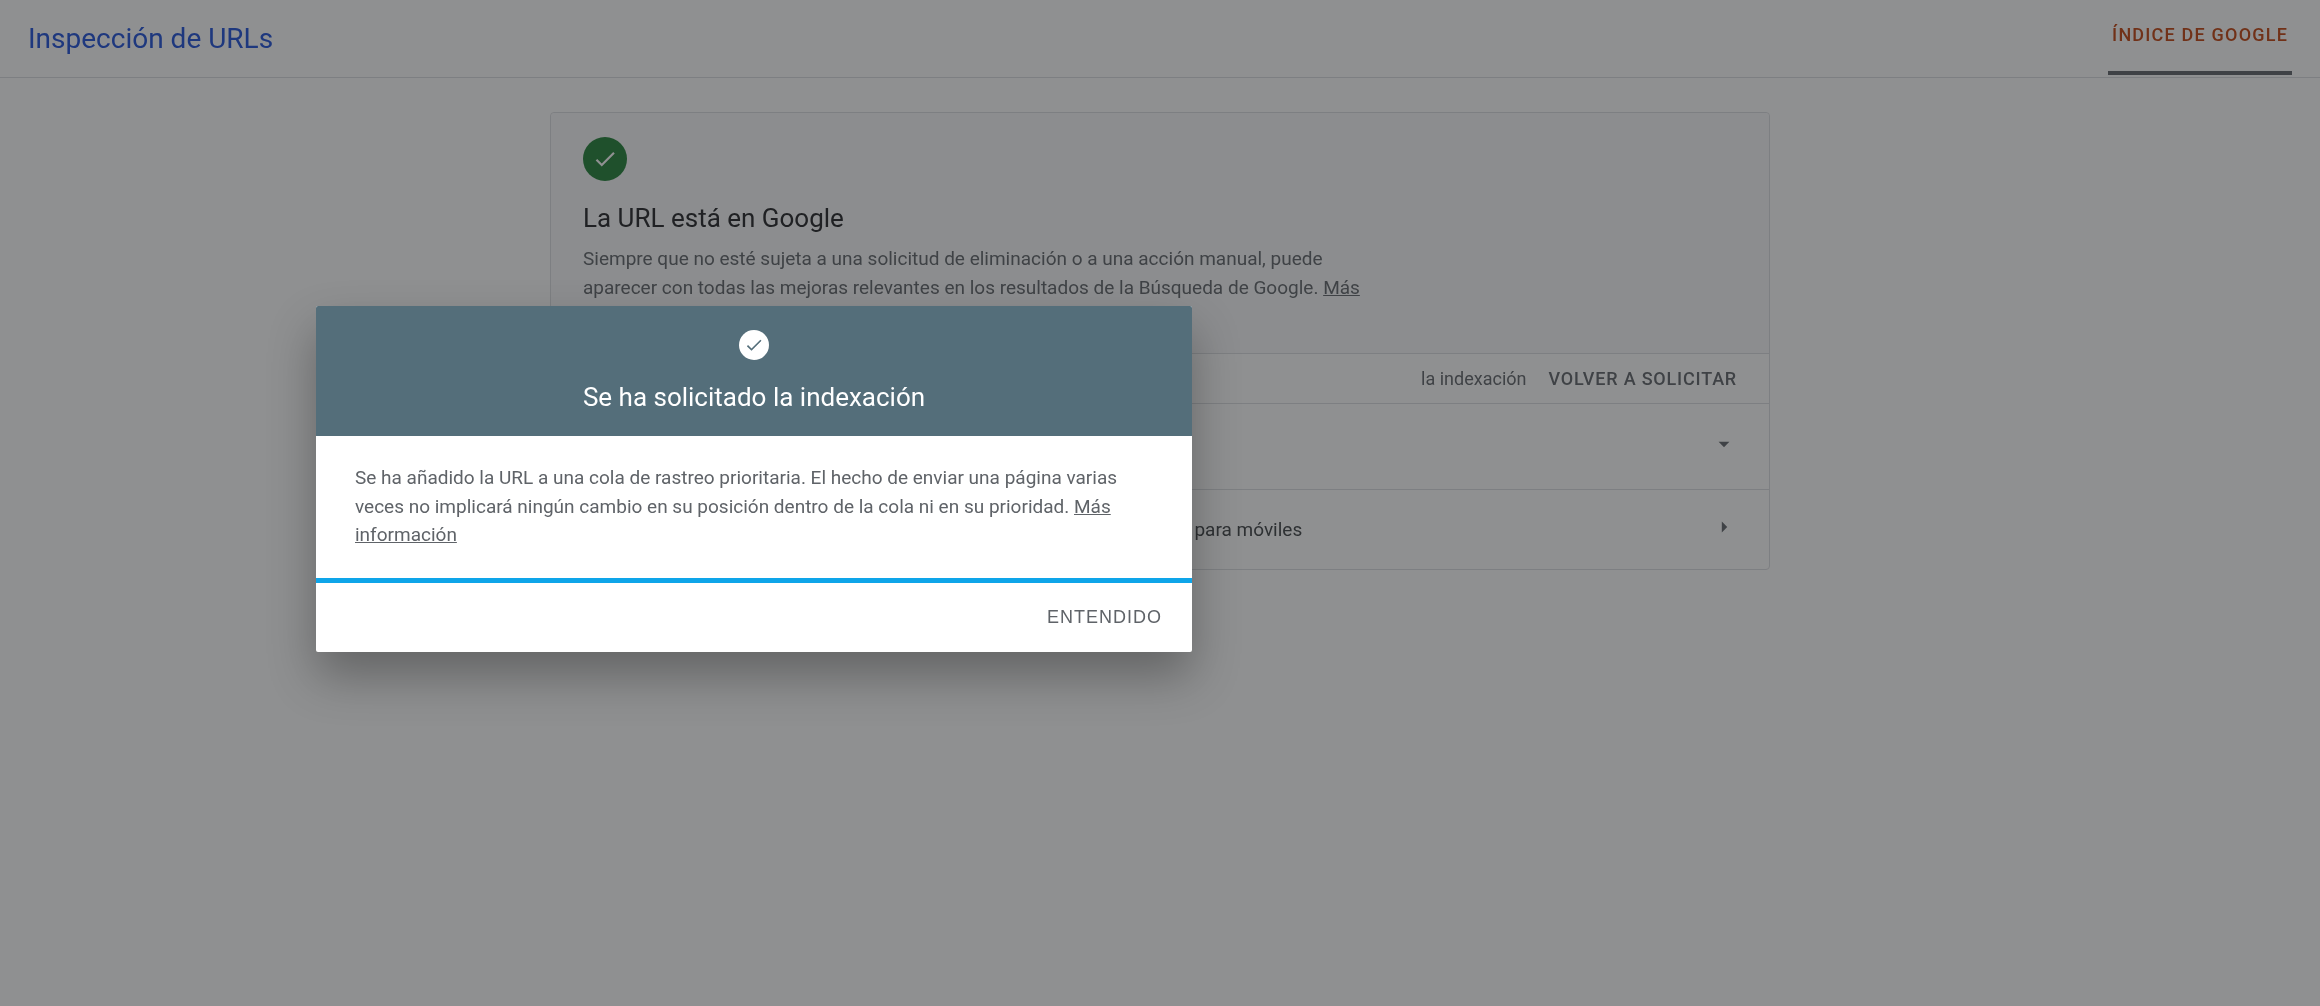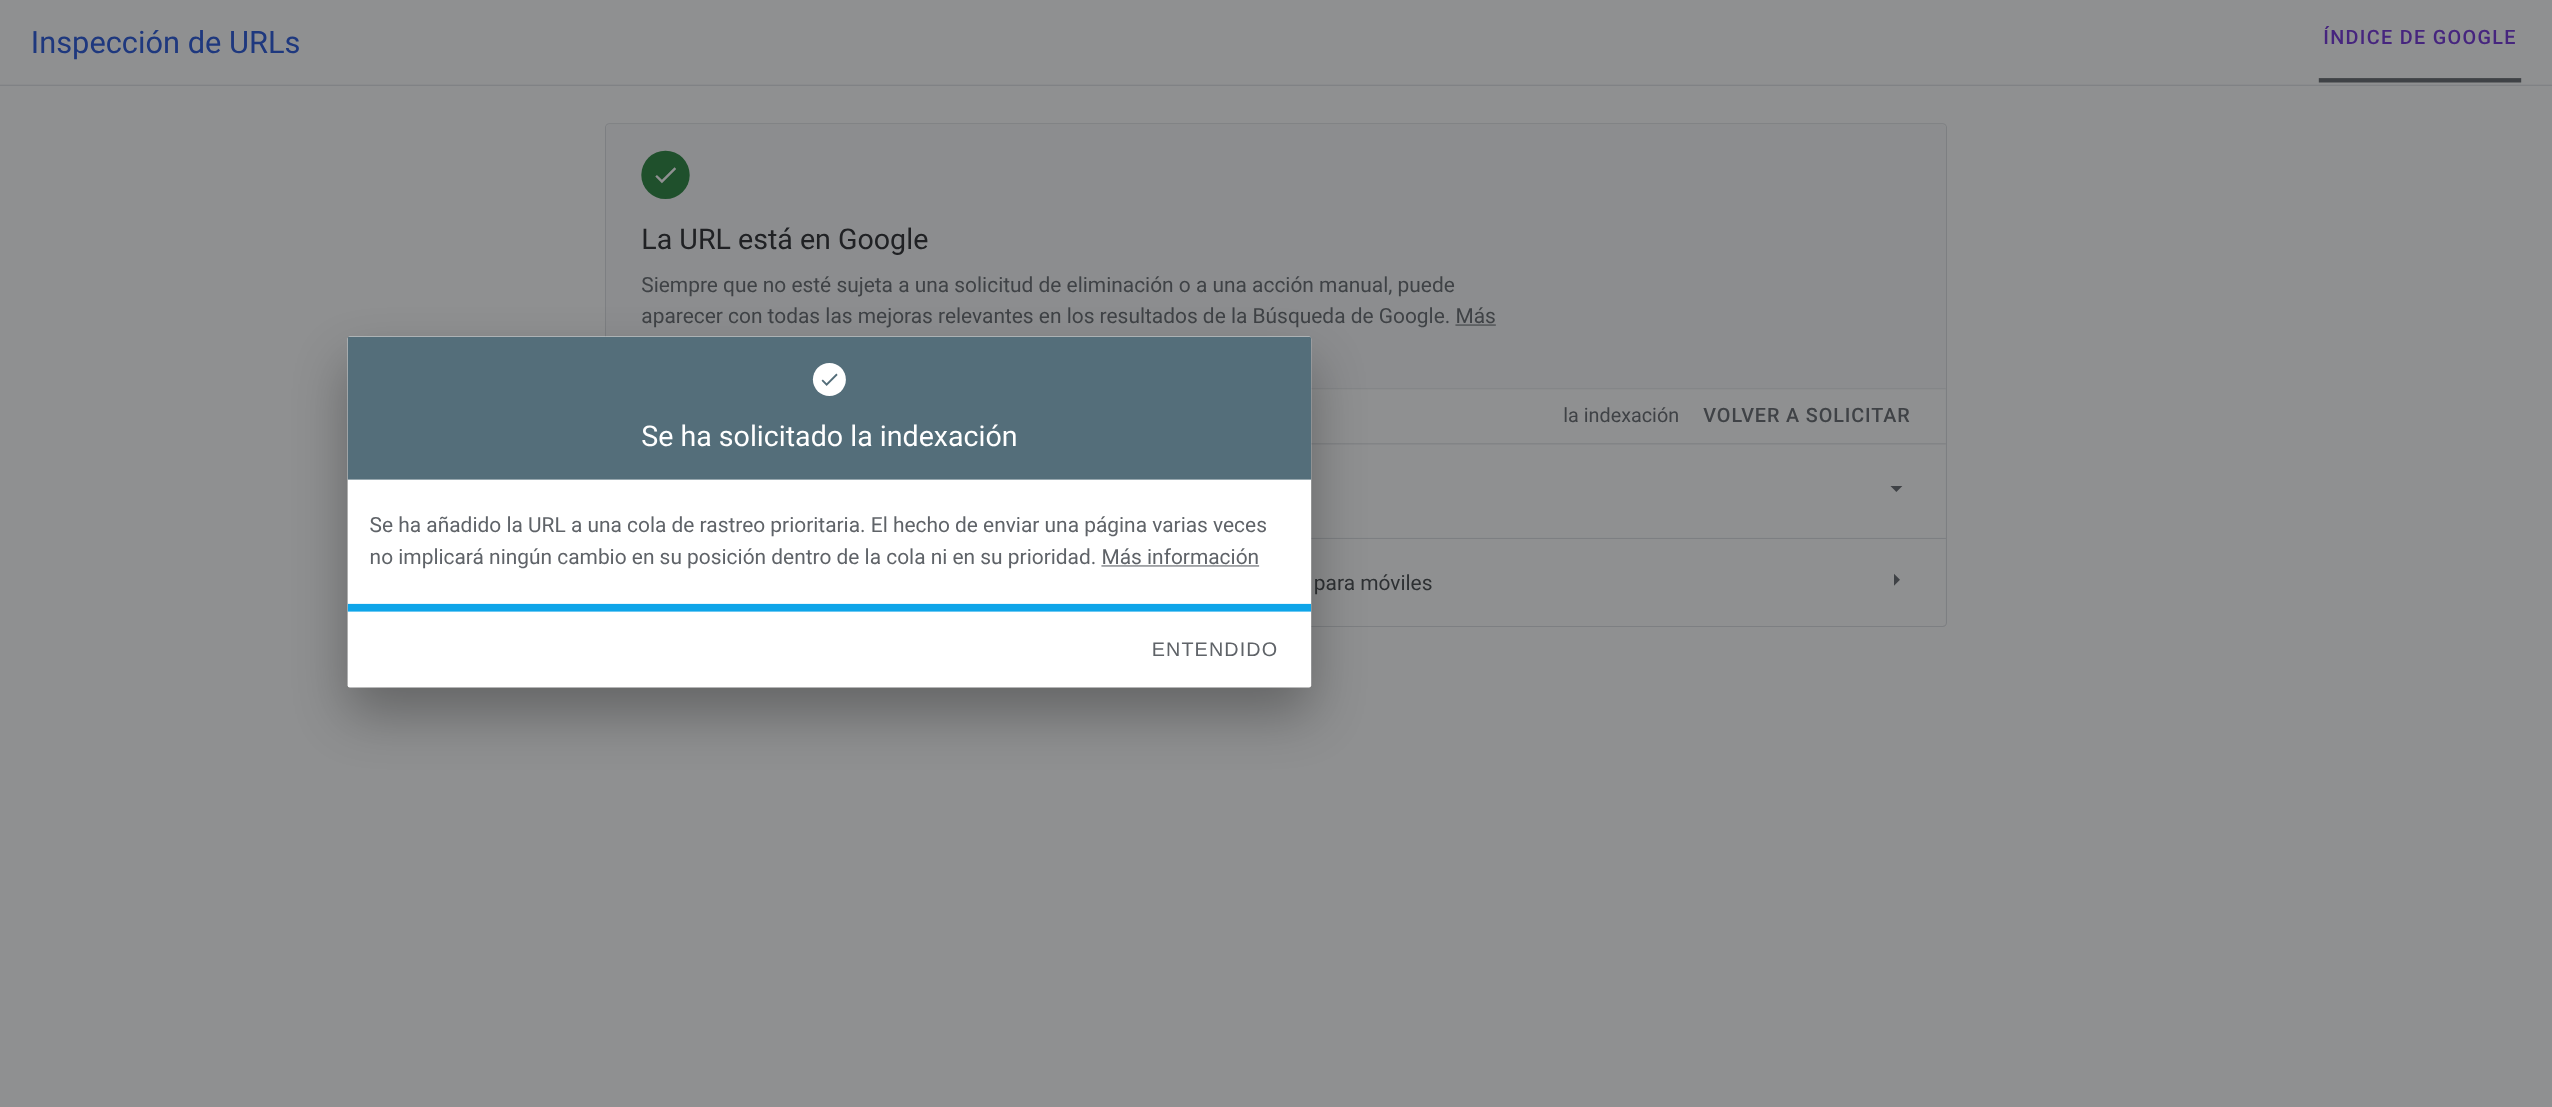--- a/index.html
+++ b/index.html
@@ -25,21 +25,21 @@
     .topbar .title {
       font-size: 28px;
       font-weight: 400;
       color: #1d4ed8;
     }
     .topbar .spacer { flex: 1; }
     .tab {
       font-size: 18px;
       font-weight: 500;
       letter-spacing: 1.2px;
-      color: #6d28d9;
+      color: #c2410c;
       padding: 0 4px 4px 4px;
       height: 72px;
       display: flex;
       align-items: center;
       border-bottom: 4px solid #5f6368;
     }
 
     .content { padding: 34px 0 0; display: flex; justify-content: center; }
     .card {
       width: 1220px;
@@ -138,25 +138,25 @@
     }
     .dialog-head .icon-circle {
       width: 30px; height: 30px; min-width: 30px;
       border-radius: 50%;
       background: #fff;
       display: flex; align-items: center; justify-content: center;
     }
     .dialog-head .icon-circle svg { width: 20px; height: 20px; fill: #546e7a; }
     .dialog-head h3 { font-size: 26px; font-weight: 400; }
     .dialog-body {
-      padding: 28px 20px;
+      padding: 28px 39px;
       font-size: 19px;
       color: #5f6368;
       line-height: 1.5;
-      border-bottom: 7px solid #0ea5e9;
+      border-bottom: 5px solid #0ea5e9;
     }
     .dialog-body a { color: #5f6368; text-decoration: underline; }
     .dialog-actions {
       display: flex; justify-content: flex-end;
       padding: 18px 22px;
     }
     .dialog-actions button {
       border: none; background: none;
       font-size: 18px; font-weight: 500; letter-spacing: 1px;
       color: #5f6368;

